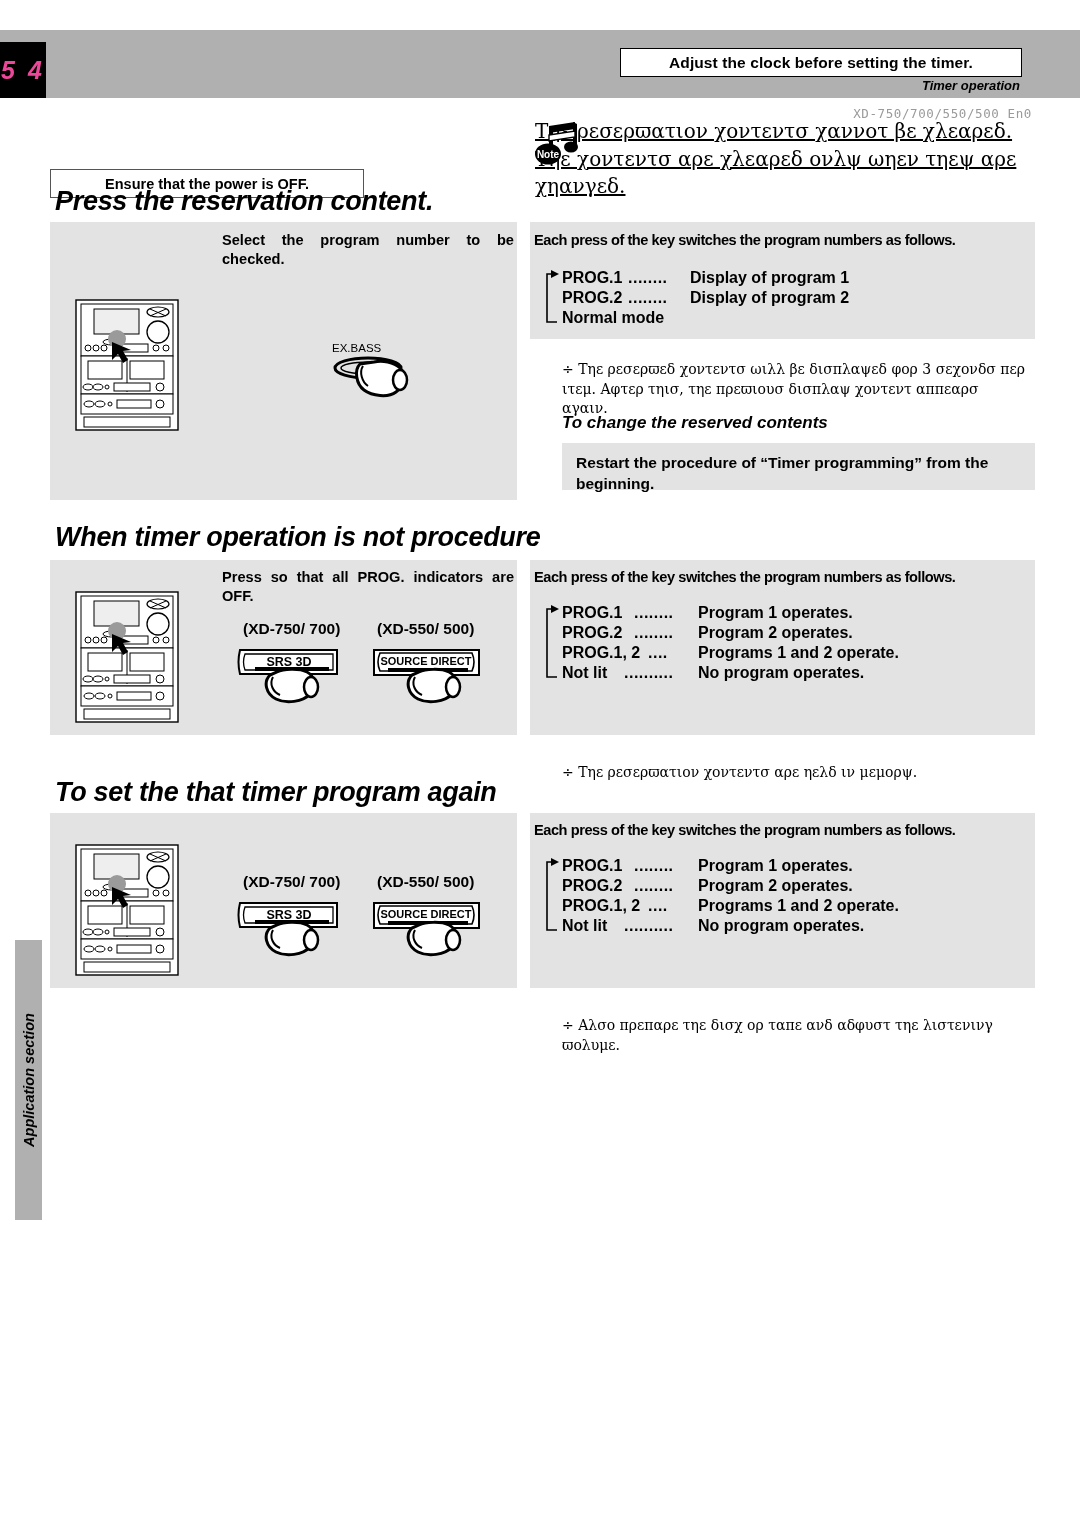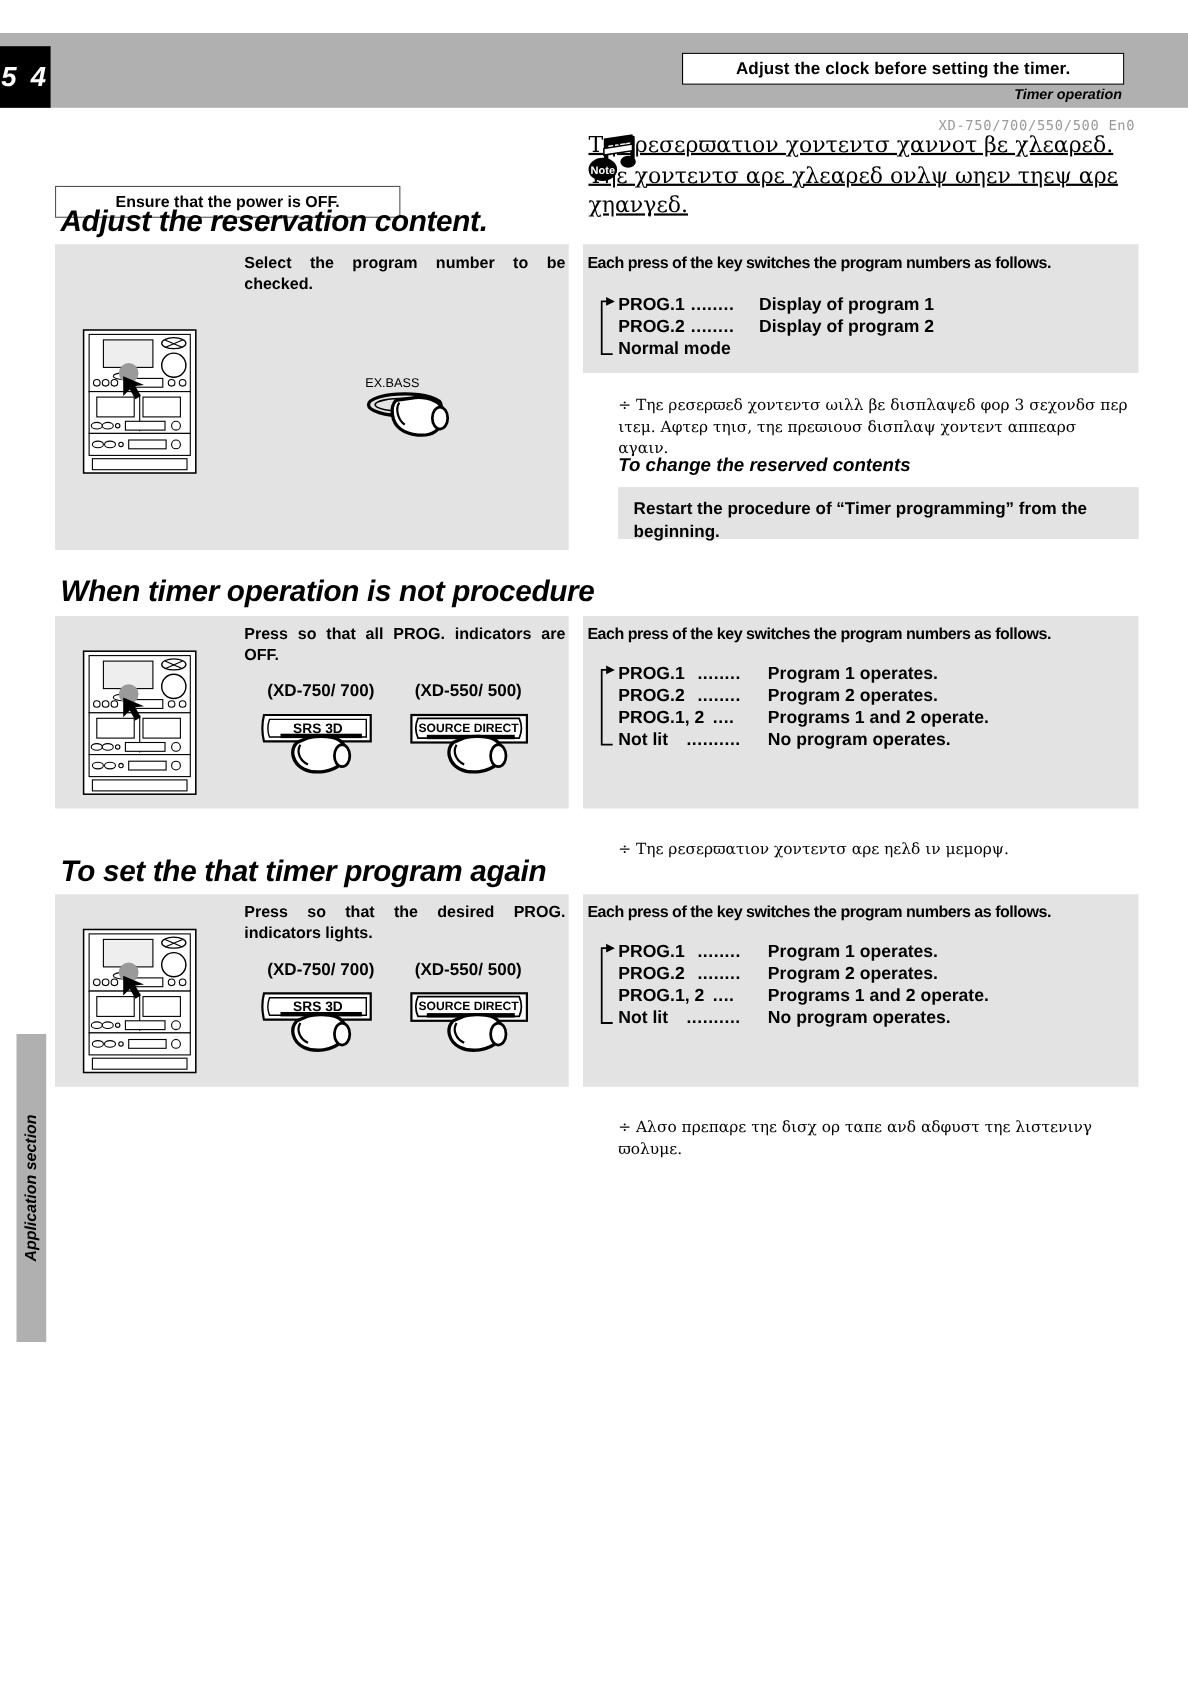--- a/index.html
+++ b/index.html
@@ -9,21 +9,21 @@
   }
   .page{position:absolute;inset:0;background:#fff;}
 
   
   .headerband{
     position:absolute;left:0;top:30px;width:1080px;height:68px;
     background:#b0b0b0;
   }
   .pagenum{
     position:absolute;left:0;top:42px;width:46px;height:56px;
-    background:#000;color:#ffffff;
+    background:#000;color:#ec4899;
     font-style:italic;font-weight:bold;font-size:25px;
     display:flex;align-items:center;justify-content:center;
     letter-spacing:3px;
   }
   .headbox{
     position:absolute;left:620px;top:48px;width:400px;height:27px;
     background:#fff;border:1.5px solid #000;
     display:flex;align-items:center;justify-content:center;
     font-weight:bold;font-size:15.5px;letter-spacing:.1px;
   }
@@ -139,21 +139,21 @@
       <path d="M14 4 L14 30 L18 30 L18 8 Z" fill="#000"></path>
       <path d="M38 0 L38 22 L42 22 L42 2 Z" fill="#000"></path>
       <path d="M14 13 L40 9 L40 15 L14 19 Z" fill="#fff" stroke="#000" stroke-width="1.4"></path>
       <ellipse cx="36" cy="25" rx="7" ry="5.5" fill="#000"></ellipse>
       <ellipse cx="13" cy="32" rx="13" ry="10.5" fill="#000"></ellipse>
       <text x="13" y="36" font-family="Liberation Sans, sans-serif" font-size="10" font-weight="bold" fill="#fff" text-anchor="middle">Note</text>
     </svg>
     <div class="notetext">Τηε ρεσερϖατιον χοντεντσ χαννοτ βε χλεαρεδ. Τηε χοντεντσ αρε χλεαρεδ ονλψ ωηεν τηεψ αρε χηανγεδ.</div>
   </div>
 
-  <h2 class="sect" style="top:186px">Adjust the reservation content.</h2>
+  <h2 class="sect" style="top:186px">Press the reservation content.</h2>
 
   <div class="panelL" style="left:50px;top:222px;width:467px;height:278px"></div>
   <div class="panelR" style="left:530px;top:222px;width:505px;height:117px"></div>
   <div class="panelR" style="left:562px;top:443px;width:473px;height:47px"></div>
 
   <svg class="stereo" style="left:72px;top:298px;width:110px;height:135px" viewBox="0 0 110 135">
     <rect x="4" y="2" width="102" height="130" fill="#fff" stroke="#000" stroke-width="1.4"></rect>
     <rect x="9" y="6" width="92" height="52" fill="#fff" stroke="#000" stroke-width="1"></rect>
     <rect x="22" y="11" width="45" height="25" fill="#eee" stroke="#000" stroke-width="1"></rect>
     <circle cx="86" cy="34" r="11" fill="#fff" stroke="#000" stroke-width="1.3"></circle>
@@ -362,21 +362,20 @@
     <ellipse cx="17" cy="106" rx="5" ry="3" fill="#fff" stroke="#000" stroke-width="1"></ellipse>
     <ellipse cx="28" cy="106" rx="5" ry="3" fill="#fff" stroke="#000" stroke-width="1"></ellipse>
     <circle cx="38" cy="106" r="2" fill="#fff" stroke="#000" stroke-width="1"></circle>
     <rect x="45" y="102" width="34" height="8" fill="#fff" stroke="#000" stroke-width="1"></rect>
     <circle cx="88" cy="106" r="4" fill="#fff" stroke="#000" stroke-width="1"></circle>
     <rect x="12" y="119" width="86" height="10" fill="#fff" stroke="#000" stroke-width="1"></rect>
     <circle cx="45" cy="41" r="9" fill="#9a9a9a"></circle>
     <path d="M40 44 L40 62 L46 56 L51 65 L56 62 L51 53 L59 52 Z" fill="#000"></path>
   </svg>
 
-  <div class="instr" style="left:222px;top:821px;width:292px">Press so that the desired PROG. indicators lights.</div>
 
   <div class="modellbl" style="left:243px;top:873px">(XD-750/ 700)</div>
   <div class="modellbl" style="left:377px;top:873px">(XD-550/ 500)</div>
 
   <svg class="btnart" style="left:237px;top:897px;width:115px;height:60px" viewBox="0 0 115 60">
     <path d="M3 6 L100 6 L100 30 L3 30 Q0 18 3 6 Z" fill="#fff" stroke="#000" stroke-width="2"></path>
     <path d="M8 10 L96 10 L96 26 L8 26 Q5 18 8 10 Z" fill="#fff" stroke="#000" stroke-width="1.3"></path>
     <rect x="18" y="23" width="74" height="4" fill="#000"></rect>
     <text x="52" y="22" font-family="Liberation Sans, sans-serif" font-size="12.5" font-weight="bold" text-anchor="middle" fill="#000">SRS 3D</text>
     <path d="M33 31 C26 38 29 50 39 55 C49 60 66 58 73 50 C79 42 78 32 70 28

